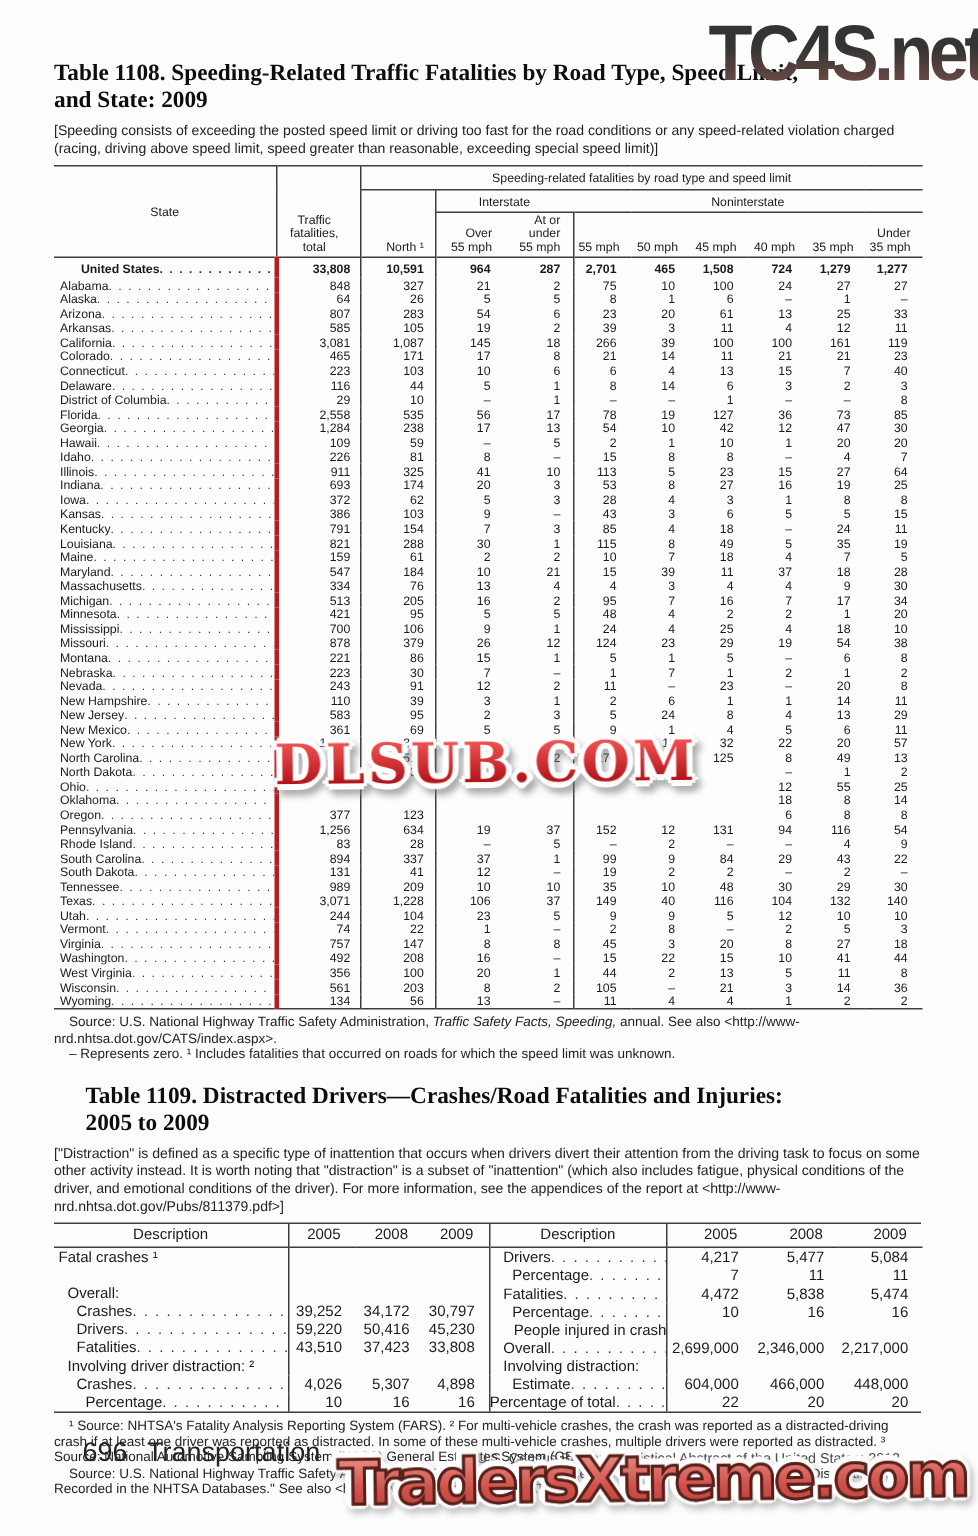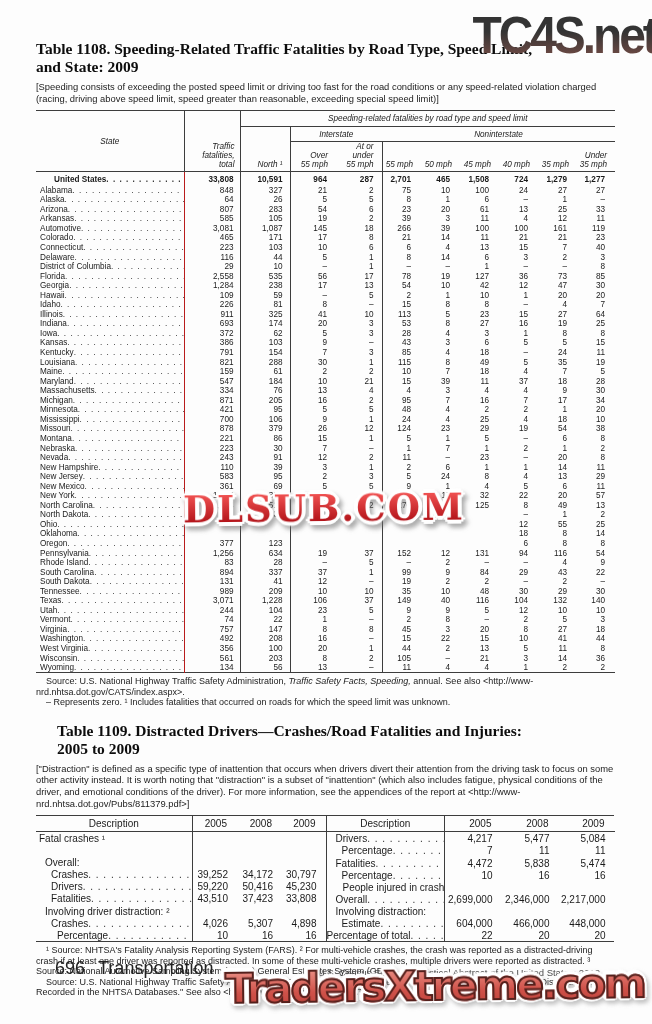--- a/index.html
+++ b/index.html
@@ -10,41 +10,41 @@
   
   .tbl-title{font-family:"Liberation Serif",serif;font-weight:bold;font-size:15.5px;
              line-height:18px;color:#0d0d0d;margin:0;}
   .t1108-title{margin-top:40px;}
   .t1109-title{margin-top:14px;margin-left:21px;}
   .bracket-note{font-size:9.4px;line-height:11.6px;color:#222;margin-top:5px;}
 
   
   table{border-collapse:collapse;table-layout:fixed;}
   .t1108{width:578px;margin-top:6px;font-size:8.2px;border-top:1.5px solid #3d3d3d;border-bottom:1.5px solid #3d3d3d;}
-  .t1108 th{font-weight:normal;padding:0;font-style:italic;}
+  .t1108 th{font-weight:normal;padding:0;}
   .t1108 .h-group{border-bottom:1px solid #3d3d3d;text-align:center;height:15px;}
   .t1108 .h-inter,.t1108 .h-noninter{border-bottom:1px solid #3d3d3d;text-align:center;height:14px;}
   .t1108 .h-state{text-align:center;vertical-align:middle;border-right:1px solid #3d3d3d;}
-  .t1108 .h-traffic{text-align:right;vertical-align:bottom;padding:0 5px 2px 0;white-space:pre-line;border-right:1px solid #3d3d3d;}
+  .t1108 .h-traffic{vertical-align:bottom;padding:0 5px 2px 0;white-space:pre-line;border-right:1px solid #3d3d3d;}
   .t1108 .h-total{text-align:right;vertical-align:bottom;padding:0 7px 2px 0;border-right:1px solid #3d3d3d;}
   .t1108 .h-col{text-align:right;vertical-align:bottom;padding:0 8px 2px 0;white-space:pre-line;}
   .t1108 .h-atunder{border-right:1px solid #3d3d3d;}
   .t1108 thead{border-bottom:1.5px solid #3d3d3d;}
   .t1108 td{padding:0;height:9.55px;vertical-align:bottom;}
   .t1108 td.lab{overflow:hidden;}
   .labwrap{display:flex;align-items:baseline;overflow:hidden;}
   .nm{white-space:nowrap;padding-left:4px;}
   .dots{flex:1;overflow:hidden;white-space:nowrap;letter-spacing:1px;color:#333;}
   .t1108 td.num{text-align:right;}
   .t1108 td.c0{padding-right:6px;border-right:1px solid #3d3d3d;}
   .t1108 td.c1{padding-right:7px;border-right:1px solid #3d3d3d;}
   .t1108 td.c2{padding-right:9px;}
   .t1108 td.c3{padding-right:8px;border-right:1px solid #3d3d3d;}
   .t1108 td.c4,.t1108 td.c5,.t1108 td.c6,.t1108 td.c7,.t1108 td.c8,.t1108 td.c9{padding-right:10px;}
-  .t1108 td.labline{border-right:1px solid #b91c1c;}
+  .t1108 td.labline{border-right:3px solid #b91c1c;}
   .t1108 tr.us td{font-weight:bold;height:12px;padding-bottom:1px;}
   .t1108 tr.us .nm{padding-left:18px;}
 
   .footnote{font-size:9px;line-height:10.6px;color:#222;margin-top:3px;}
   .footnote p{margin:0;text-indent:10px;}
   .footnote .it{font-style:italic;}
 
   
   .t1109wrap{display:flex;margin-top:6px;border-top:1.5px solid #3d3d3d;border-bottom:1.5px solid #3d3d3d;width:578px;}
   .t1109{font-size:10px;}
@@ -228,21 +228,21 @@
             <td class="num c4">39</td>
             <td class="num c5">3</td>
             <td class="num c6">11</td>
             <td class="num c7">4</td>
             <td class="num c8">12</td>
             <td class="num c9">11</td>
           </tr>
           <tr>
             <td class="lab labline">
               <div class="labwrap">
-                <span class="nm">Automotive</span>
+                <span class="nm">California</span>
                 <span class="dots"> . . . . . . . . . . . . . . . . . . . . . . . . . . . . . . . . . . . .</span>
               </div>
             </td>
             <td class="num c0">3,081</td>
             <td class="num c1">1,087</td>
             <td class="num c2">145</td>
             <td class="num c3">18</td>
             <td class="num c4">266</td>
             <td class="num c5">39</td>
             <td class="num c6">100</td>
@@ -556,21 +556,21 @@
             <td class="num c8">9</td>
             <td class="num c9">30</td>
           </tr>
           <tr>
             <td class="lab labline">
               <div class="labwrap">
                 <span class="nm">Michigan</span>
                 <span class="dots"> . . . . . . . . . . . . . . . . . . . . . . . . . . . . . . . . . . . .</span>
               </div>
             </td>
-            <td class="num c0">871</td>
+            <td class="num c0">513</td>
             <td class="num c1">205</td>
             <td class="num c2">16</td>
             <td class="num c3">2</td>
             <td class="num c4">95</td>
             <td class="num c5">7</td>
             <td class="num c6">16</td>
             <td class="num c7">7</td>
             <td class="num c8">17</td>
             <td class="num c9">34</td>
           </tr>

